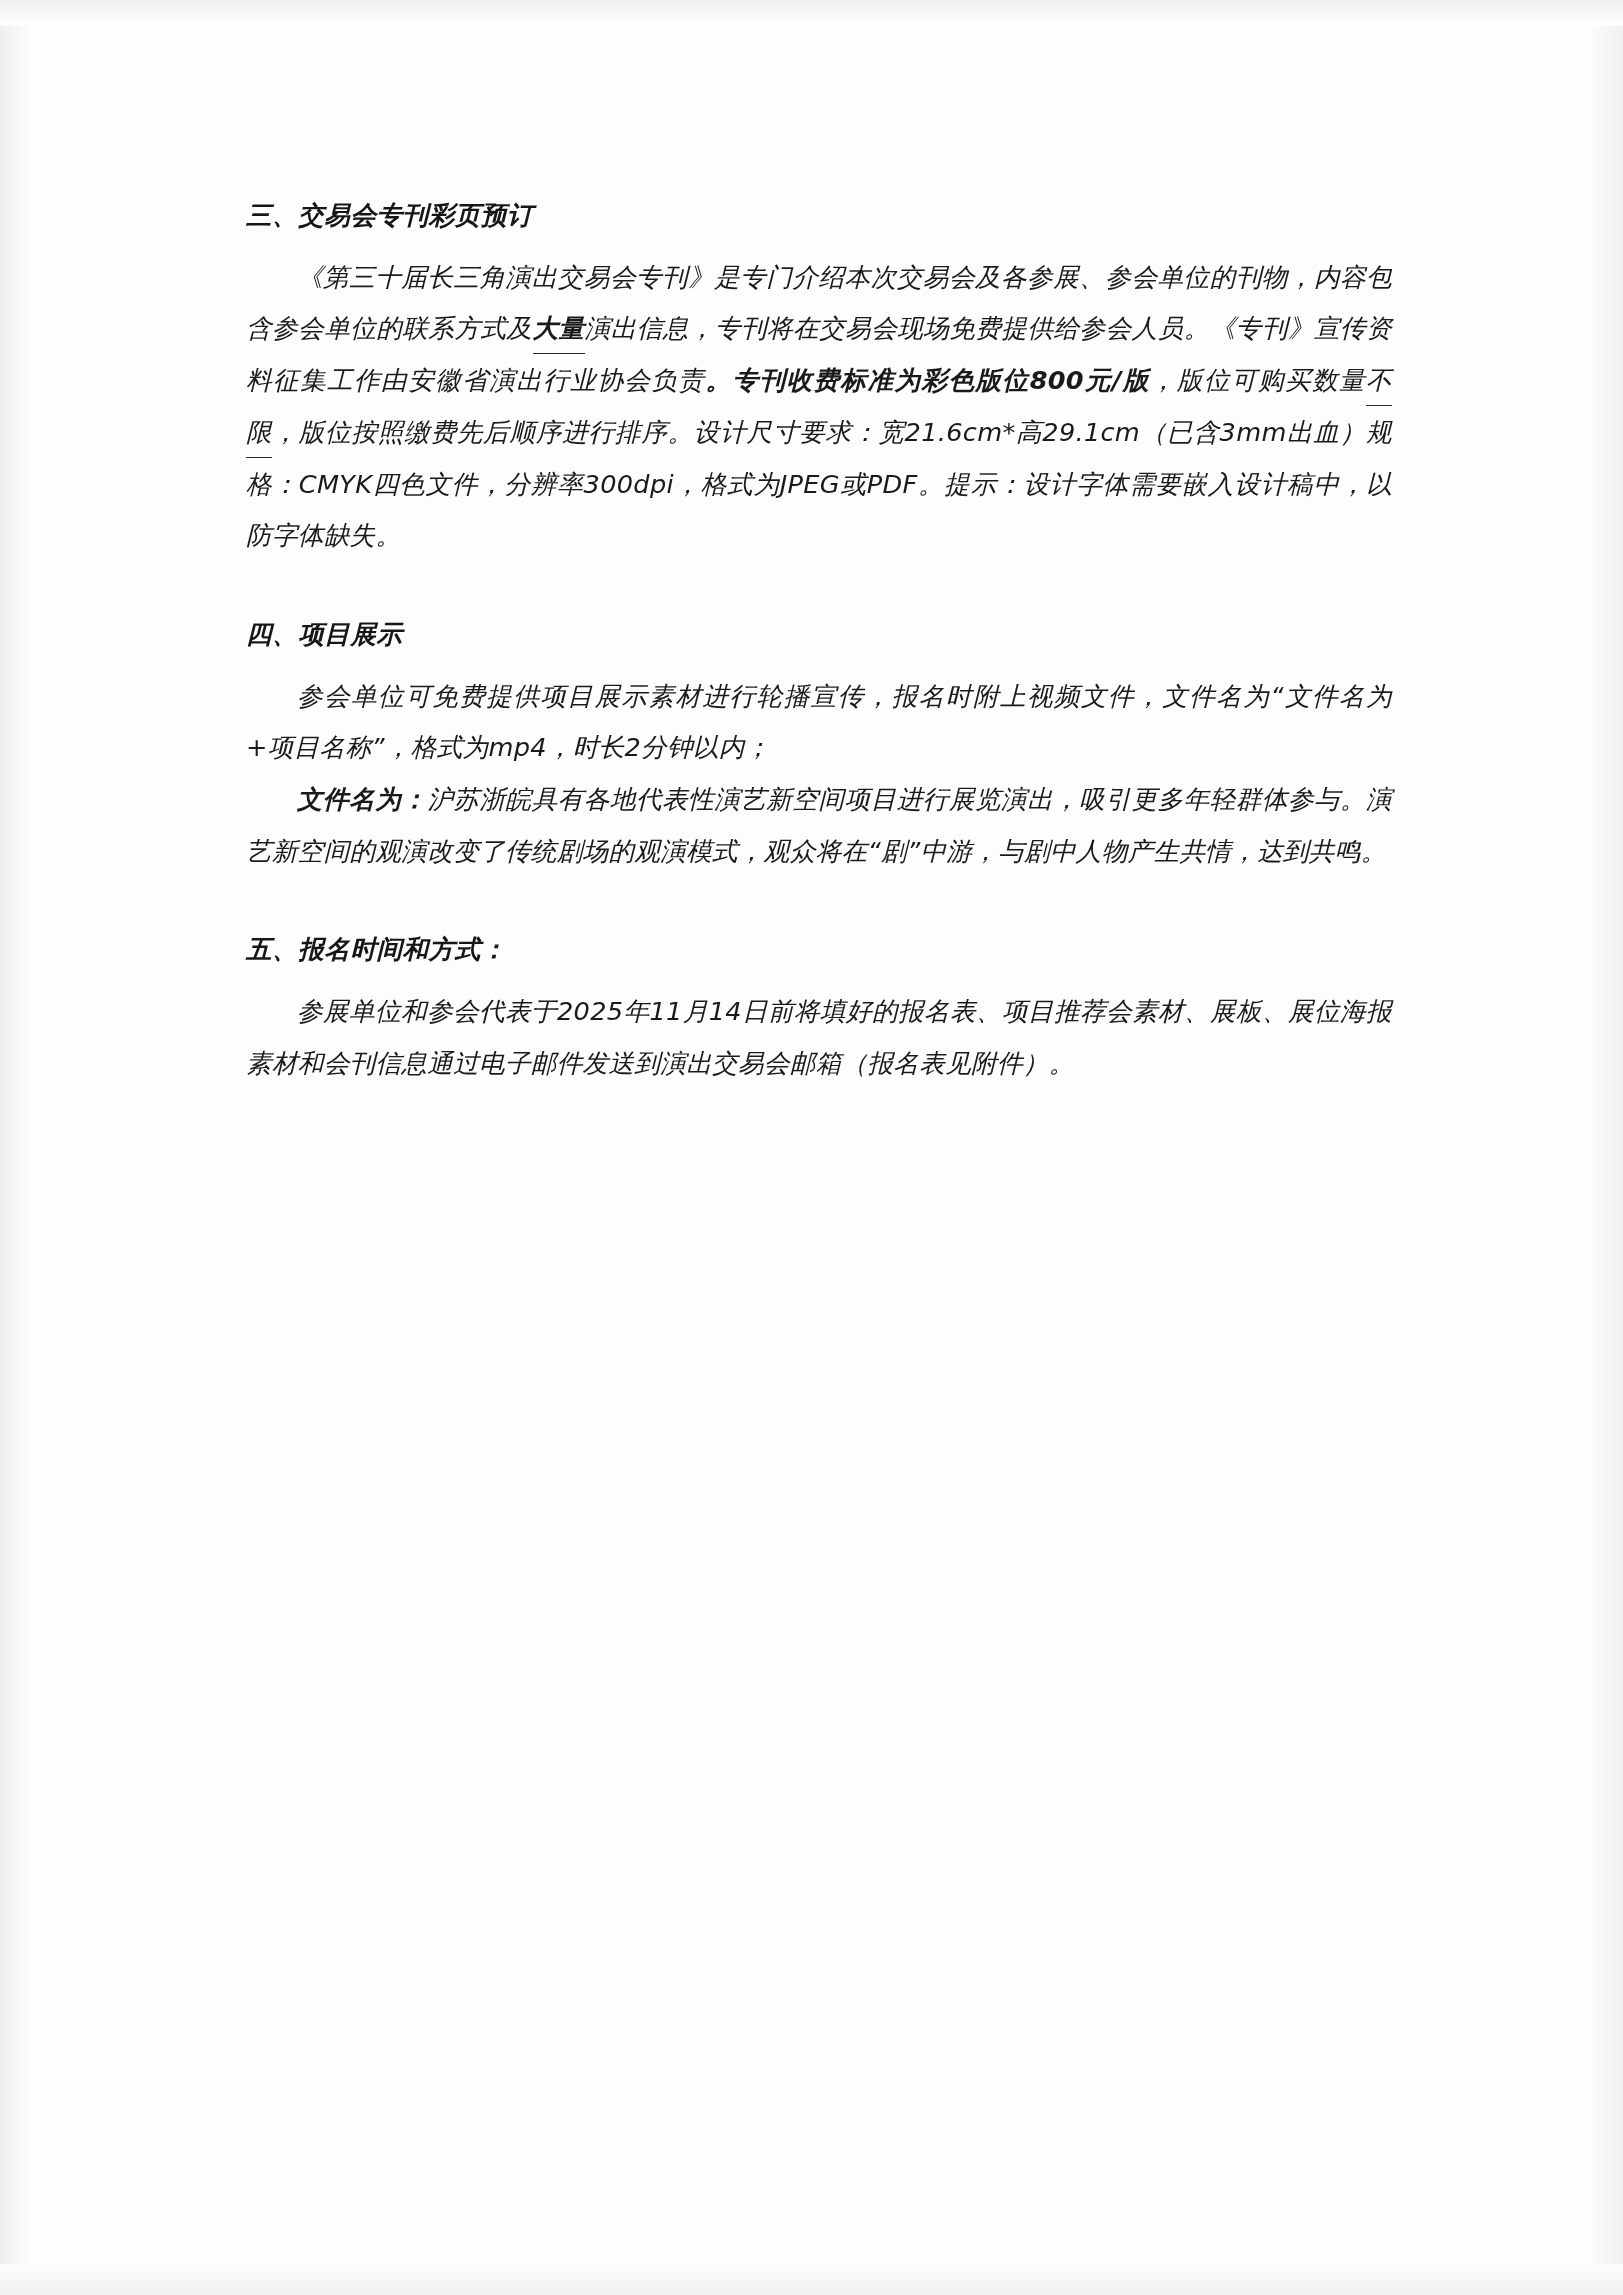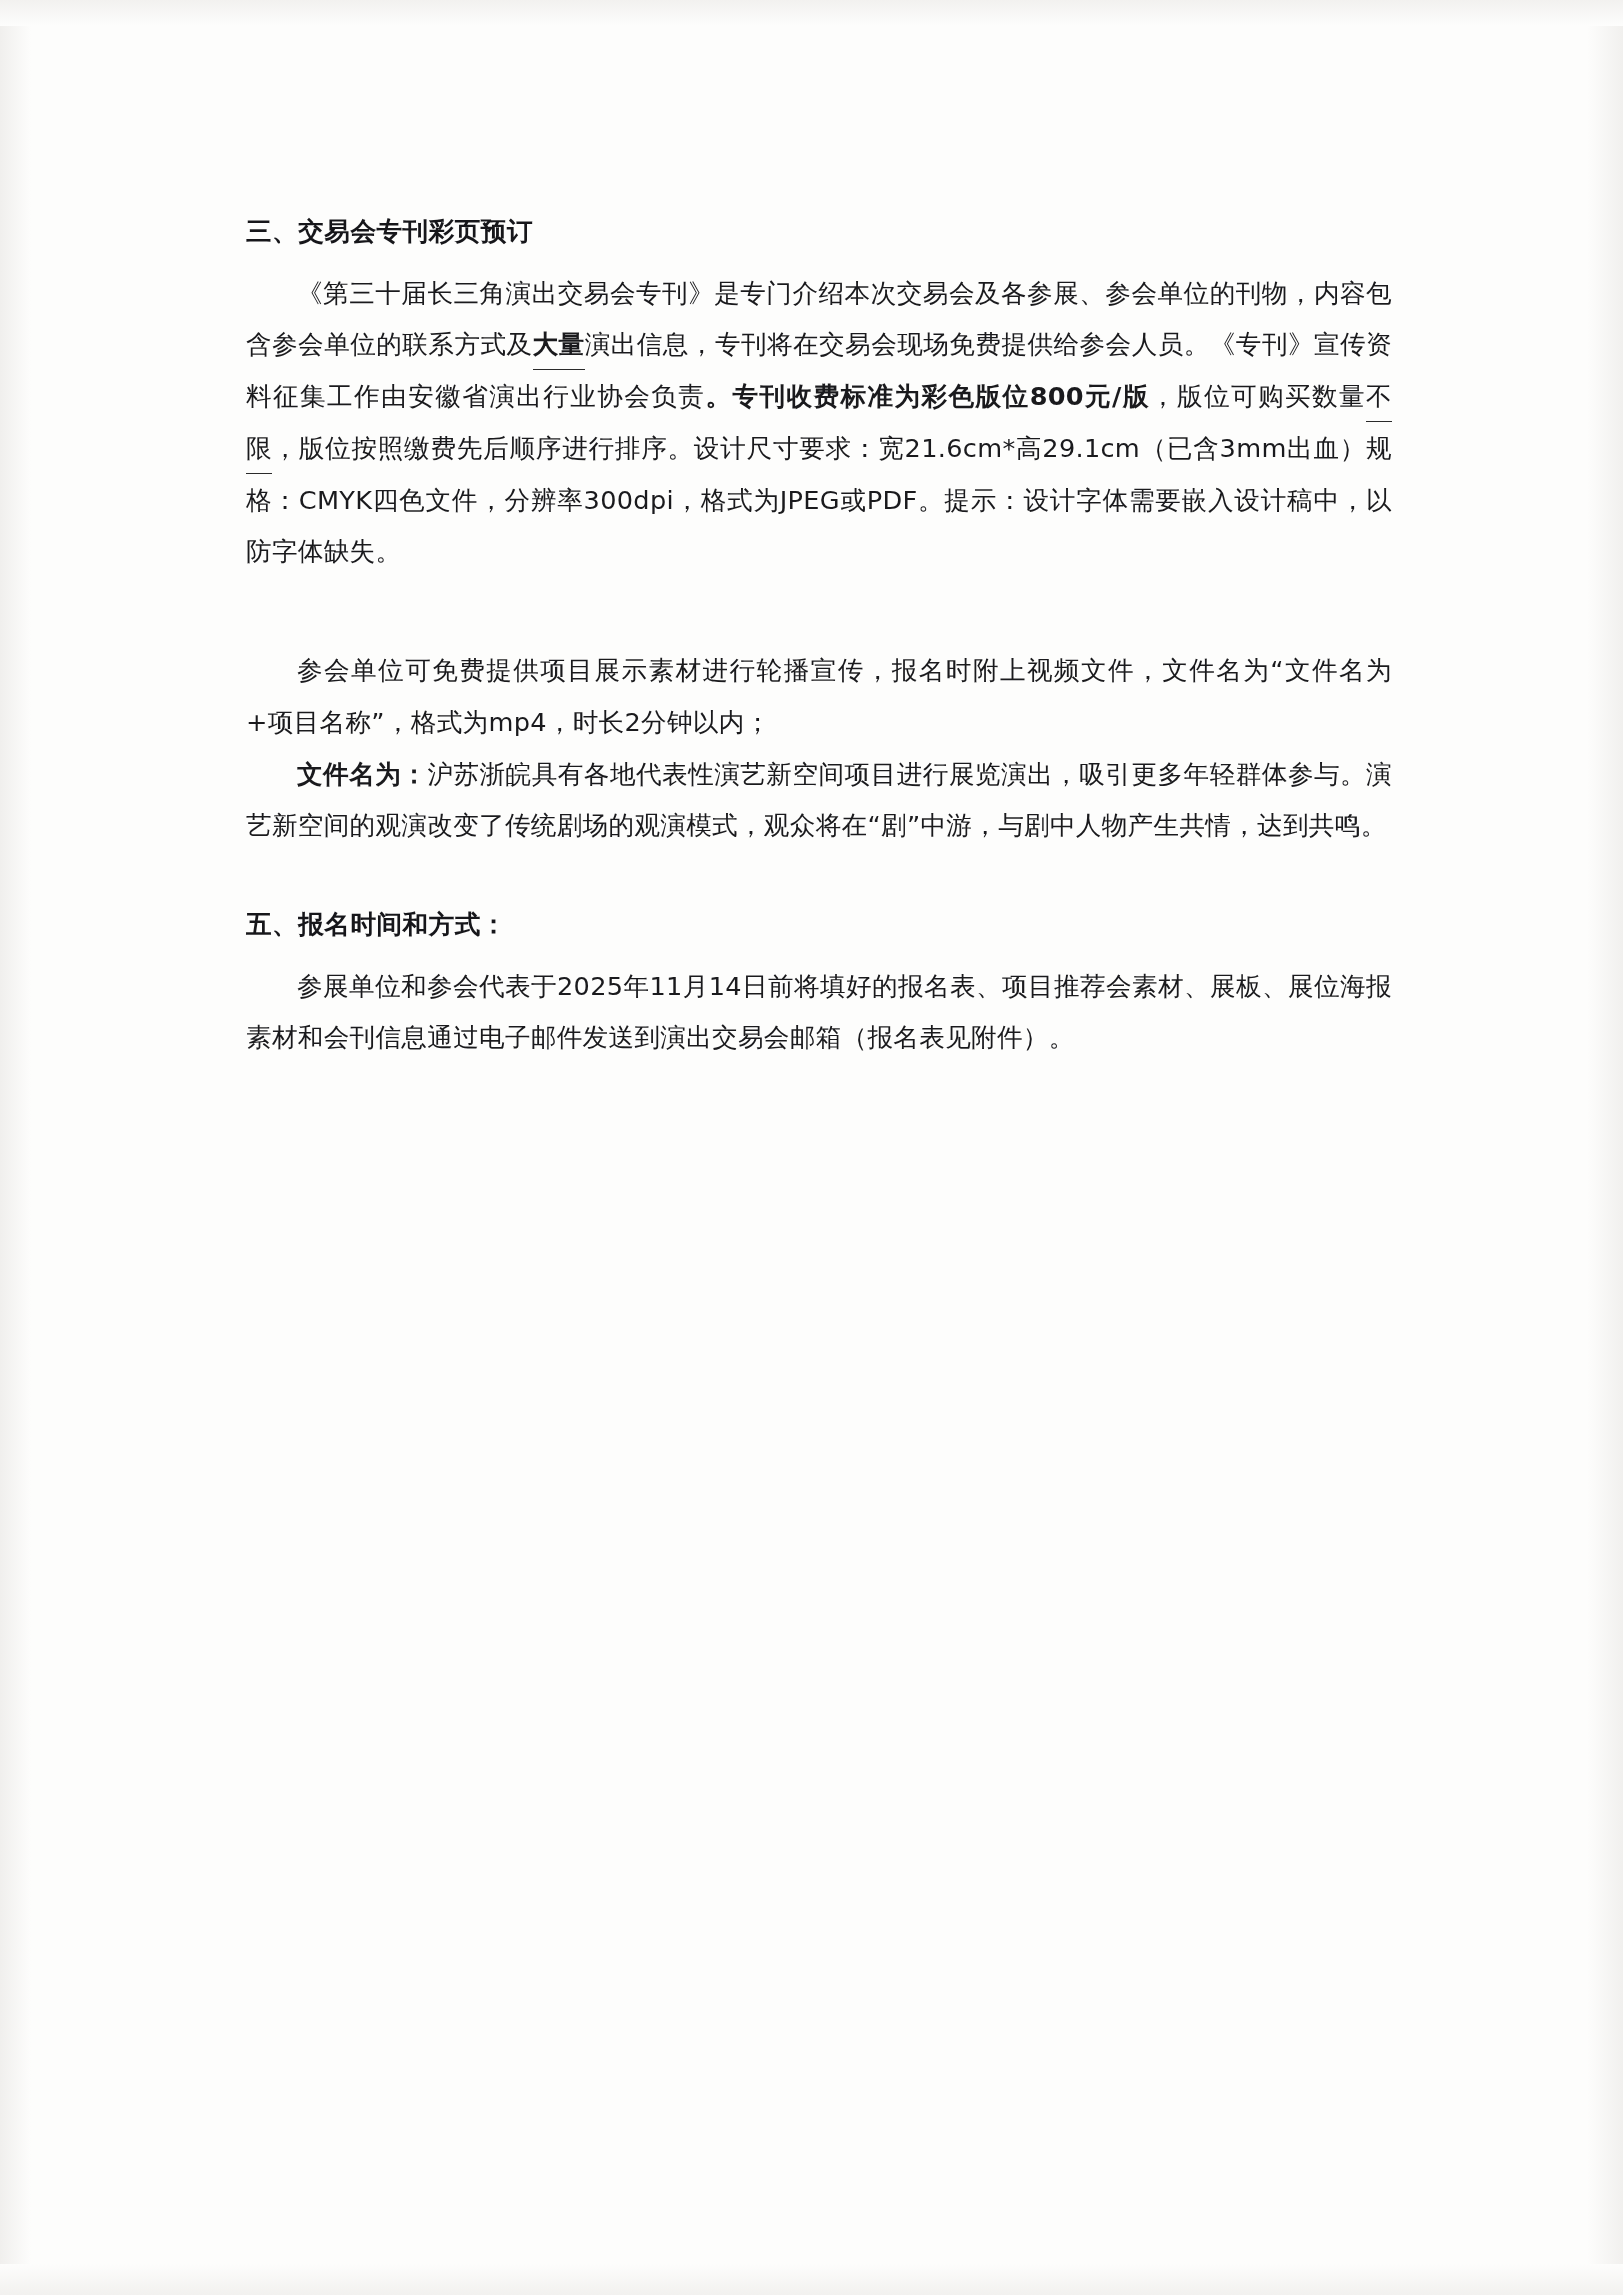--- a/index.html
+++ b/index.html
@@ -39,22 +39,23 @@
   .paper-edge-bottom {
     position: absolute;
     left: 0; bottom: 0;
     width: 100%; height: 31px;
     background: linear-gradient(to top, #f2f1ef, #fdfdfc);
   }
 
   .content {
     position: absolute;
     left: 246px;
-    top: 212px;
+    top: 196px;
     width: 1146px;
+    font-style: italic;
   }
 
   .heading {
     font-weight: bold;
     font-size: 25.6px;
     line-height: 1.5;
     color: #16161a;
     letter-spacing: 0.5px;
     margin: 0 0 3.1px 0;
   }
@@ -92,20 +93,21 @@
 
     <div>
       <h2 class="heading">三、交易会专刊彩页预订</h2>
       <div class="gap-sm"></div>
       <p class="para indent"><span>《第三十届长三角演出交易会专刊》是专门介绍本次交易会及各参展、参会单位的刊物，内容包含参会单位的联系方式及</span><span class="b u-thin">大量</span><span>演出信息，专刊将在交易会现场免费提供给参会人员。《专刊》宣传资料征集工作由安徽省演出行业协会负责</span><span class="b">。专刊收费标准为彩色版位800元/版</span><span>，版位可购买数量</span><span class="u-thin">不限</span><span>，版位按照缴费先后顺序进行排序。设计尺寸要求：宽21.6cm*高29.1cm（已含3mm出血）规格：CMYK四色文件，分辨率300dpi，格式为JPEG或PDF。提示：设计字体需要嵌入设计稿中，以防字体缺失。</span></p>
     </div>
 
     <div class="gap-lg"></div>
 
     <div>
+      <h2 class="heading">四、项目展示</h2>
       <div class="gap-sm"></div>
       <p class="para indent"><span>参会单位可免费提供项目展示素材进行轮播宣传，报名时附上视频文件，文件名为“文件名为+项目名称”，格式为mp4，时长2分钟以内；</span></p>
       <p class="para indent"><span class="b">文件名为：</span><span>沪苏浙皖具有各地代表性演艺新空间项目进行展览演出，吸引更多年轻群体参与。演艺新空间的观演改变了传统剧场的观演模式，观众将在“剧”中游，与剧中人物产生共情，达到共鸣。</span></p>
     </div>
 
     <div class="gap-lg"></div>
 
     <div>
       <h2 class="heading">五、报名时间和方式：</h2>
       <div class="gap-sm"></div>

